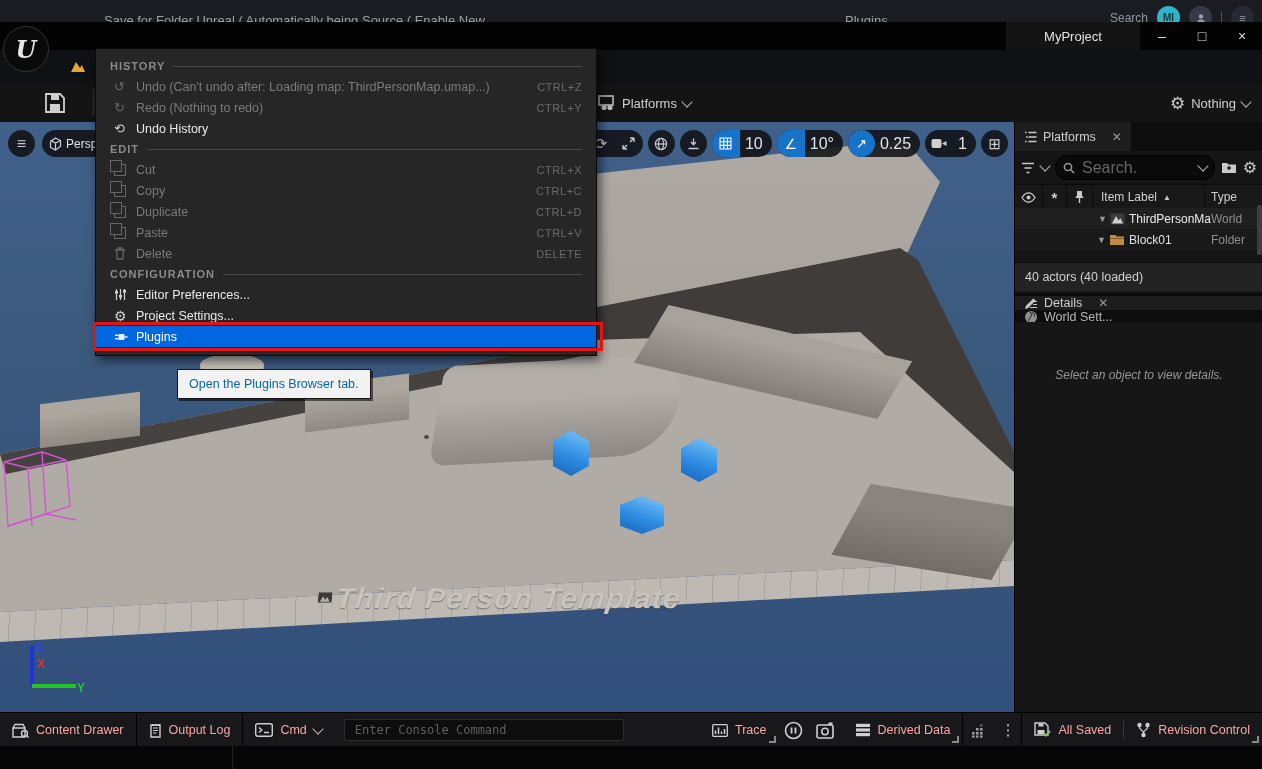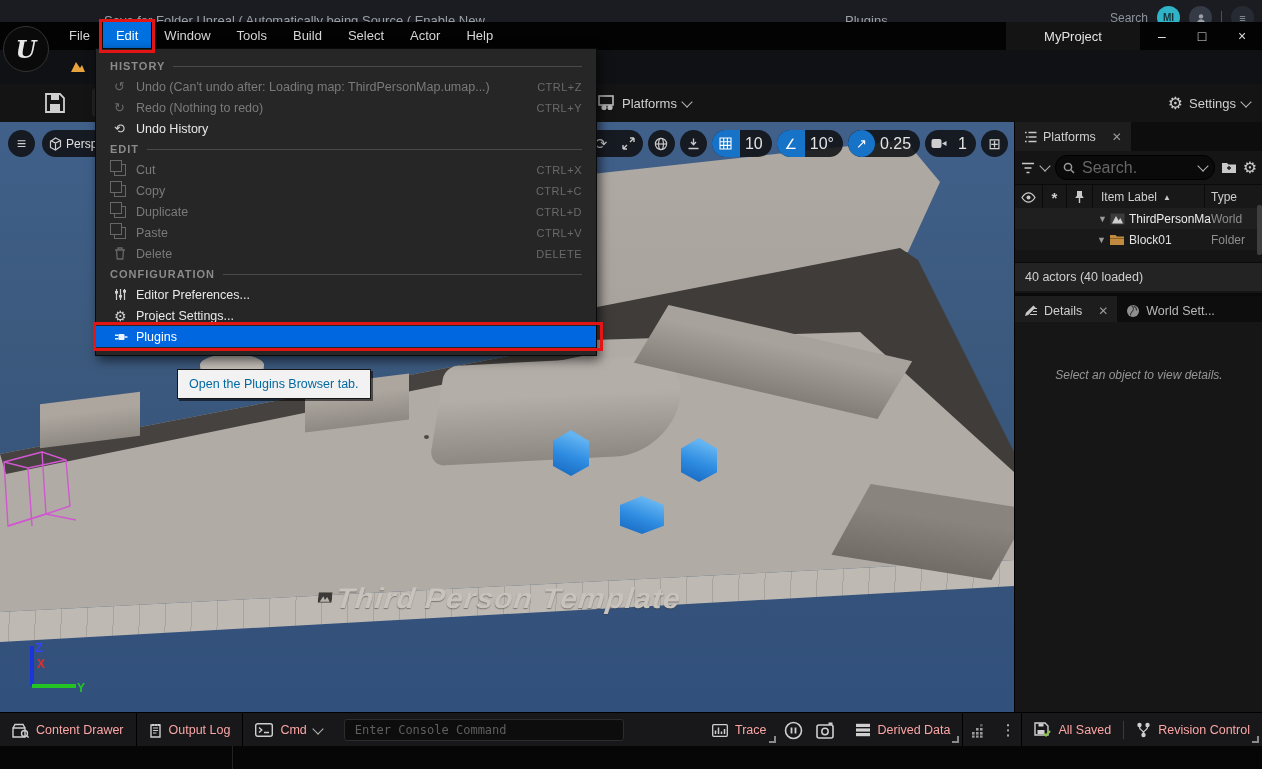--- a/index.html
+++ b/index.html
@@ -128,33 +128,20 @@
             <circle cx="5" cy="3.4" r="2.2" fill="#9aa0a6"></circle>
             <path d="M1 9.6c.6-2.4 2.2-3.4 4-3.4s3.4 1 4 3.4z" fill="#9aa0a6"></path>
           </svg>
       </span>
       <span class="bstrip-sep"></span>
       <span class="circle-menu">≡</span>
     </div>
   </div>
 
   <div class="titlebar">
-    <div class="menubar">
-      <div class="menu-item">File</div>
-      <div class="menu-item active">
-        <span>Edit</span>
-        <span class="annot" style="left:-4px;top:-3px;right:-4px;bottom:-3px;"></span>
-      </div>
-      <div class="menu-item">Window</div>
-      <div class="menu-item">Tools</div>
-      <div class="menu-item">Build</div>
-      <div class="menu-item">Select</div>
-      <div class="menu-item">Actor</div>
-      <div class="menu-item">Help</div>
-    </div>
     <div class="myproject">MyProject</div>
     <div class="winctl">
       <span class="winbtn">–</span>
       <span class="winbtn">□</span>
       <span class="winbtn">×</span>
     </div>
   </div>
   <div class="ue-logo">U</div>
 
   <div class="subbar">
@@ -180,21 +167,21 @@
       <svg width="18" height="16" viewBox="0 0 18 16">
         <rect x="1" y="1" width="14" height="9" fill="none" stroke="#b9b9b9" stroke-width="1.6"></rect>
         <circle cx="6" cy="12.5" r="2.6" fill="#b9b9b9"></circle>
           <circle cx="12" cy="12.5" r="2.6" fill="#b9b9b9"></circle>
       </svg>
       <span>Platforms</span>
       <span class="chev"></span>
     </div>
     <div class="tool-group" style="right:12px;top:0;">
       <span style="font-size:17px;color:#c9c9c9;">⚙</span>
-      <span>Settings</span>
+      <span>Nothing</span>
       <span class="chev"></span>
     </div>
   </div>
 
   <div class="viewport">
 
     <div class="poly" style="background:linear-gradient(180deg,#b0aaa4,#9b958f);clip-path:polygon(592px 52px,905px 18px,940px 60px,908px 130px,592px 190px);"></div>
 
     <div class="poly floor-grid" style="background:#3f3c39;clip-path:polygon(592px 186px,900px 126px,918px 138px,1014px 330px,1014px 354px,860px 212px,592px 222px);"></div>
 
@@ -381,21 +368,21 @@
           <path d="M1 1h5.5L8 2.5h7V11H1z" fill="#c08b3e"></path>
           <path d="M1 4.5h14" stroke="#8a6226" stroke-width="1"></path>
         </svg>
       <span style="width:82px;overflow:hidden;white-space:nowrap;color:#e2e2e2;">Block01</span>
       <span class="type">Folder</span>
     </div>
     <div class="scrollthumb"></div>
 
     <div class="ofooter">40 actors (40 loaded)</div>
 
-    <div class="tabbar" style="top:171px;border-top:3px solid #0a0a0a;">
+    <div class="tabbar" style="top:171px;border-top:3px solid #0a0a0a;flex-direction:column;">
       <div class="tab on">
         <svg width="14" height="13" viewBox="0 0 14 13">
             <path d="M1 12l1-3.2L9.4 1.4l2.2 2.2L4.2 11z" fill="#c9c9c9"></path>
             <path d="M7 4.5h6M9 7.5h4M6 10.5h7" stroke="#c9c9c9" stroke-width="1.1"></path>
           </svg>
         <span>Details</span>
         <span class="x">✕</span>
       </div>
       <div class="tab" style="color:#b8b8b8;">
         <svg width="14" height="14" viewBox="0 0 14 14">

